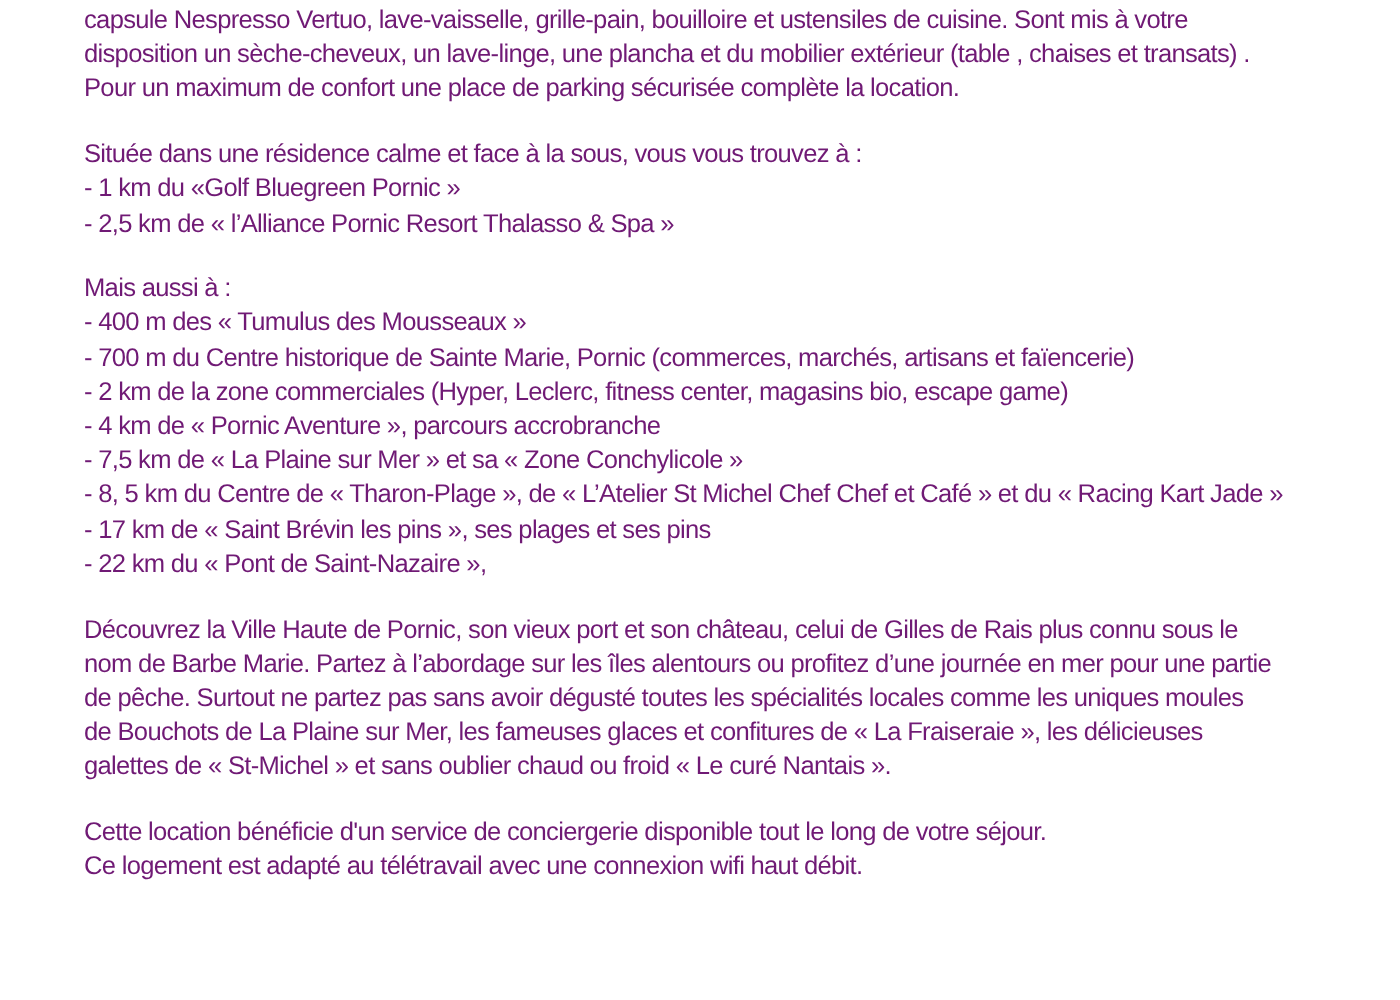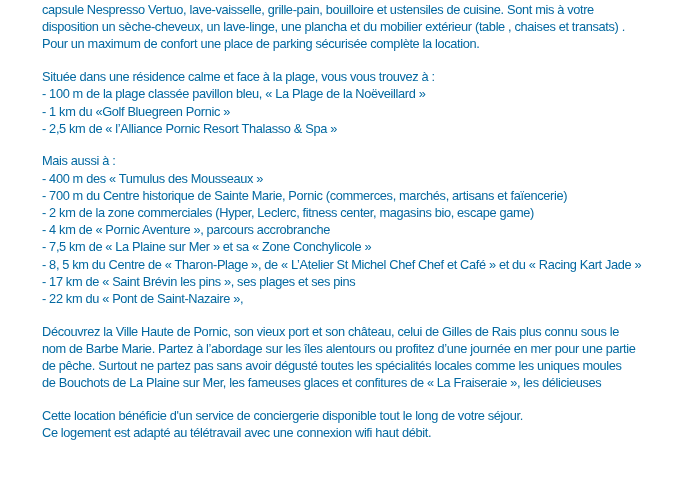--- a/index.html
+++ b/index.html
@@ -32,48 +32,48 @@
   }
   .line {
     line-height: 17.2px;
     white-space: nowrap;
     min-height: 17.2px;
   }
 </style>
 </head>
 <body style="background: rgb(255, 255, 255);">
 
-<div id="document-page" style="color: #0369a1;">
+<div id="document-page" style="color: #701a75;">
   <div id="listing-description">
       <div class="block">
         <div class="line">capsule Nespresso Vertuo, lave-vaisselle, grille-pain, bouilloire et ustensiles de cuisine. Sont mis à votre</div>
         <div class="line">disposition un sèche-cheveux, un lave-linge, une plancha et du mobilier extérieur (table , chaises et transats) .</div>
         <div class="line">Pour un maximum de confort une place de parking sécurisée complète la location.</div>
       </div>
       <div class="block">
-        <div class="line">Située dans une résidence calme et face à la plage, vous vous trouvez à :</div>
-        <div class="line">- 100 m de la plage classée pavillon bleu, « La Plage de la Noëveillard »</div>
+        <div class="line">Située dans une résidence calme et face à la sous, vous vous trouvez à :</div>
         <div class="line">- 1 km du «Golf Bluegreen Pornic »</div>
         <div class="line">- 2,5 km de « l’Alliance Pornic Resort Thalasso &amp; Spa »</div>
       </div>
       <div class="block">
         <div class="line">Mais aussi à :</div>
         <div class="line">- 400 m des « Tumulus des Mousseaux »</div>
         <div class="line">- 700 m du Centre historique de Sainte Marie, Pornic (commerces, marchés, artisans et faïencerie)</div>
         <div class="line">- 2 km de la zone commerciales (Hyper, Leclerc, fitness center, magasins bio, escape game)</div>
         <div class="line">- 4 km de « Pornic Aventure », parcours accrobranche</div>
         <div class="line">- 7,5 km de « La Plaine sur Mer » et sa « Zone Conchylicole »</div>
         <div class="line">- 8, 5 km du Centre de « Tharon-Plage », de « L’Atelier St Michel Chef Chef et Café » et du « Racing Kart Jade »</div>
         <div class="line">- 17 km de « Saint Brévin les pins », ses plages et ses pins</div>
         <div class="line">- 22 km du « Pont de Saint-Nazaire »,</div>
       </div>
       <div class="block">
         <div class="line">Découvrez la Ville Haute de Pornic, son vieux port et son château, celui de Gilles de Rais plus connu sous le</div>
         <div class="line">nom de Barbe Marie. Partez à l’abordage sur les îles alentours ou profitez d’une journée en mer pour une partie</div>
         <div class="line">de pêche. Surtout ne partez pas sans avoir dégusté toutes les spécialités locales comme les uniques moules</div>
         <div class="line">de Bouchots de La Plaine sur Mer, les fameuses glaces et confitures de « La Fraiseraie », les délicieuses</div>
+        <div class="line">galettes de « St-Michel » et sans oublier chaud ou froid « Le curé Nantais ».</div>
       </div>
       <div class="block">
         <div class="line">Cette location bénéficie d'un service de conciergerie disponible tout le long de votre séjour.</div>
         <div class="line">Ce logement est adapté au télétravail avec une connexion wifi haut débit.</div>
       </div>
     </div>
 </div>
 
 </body></html>

